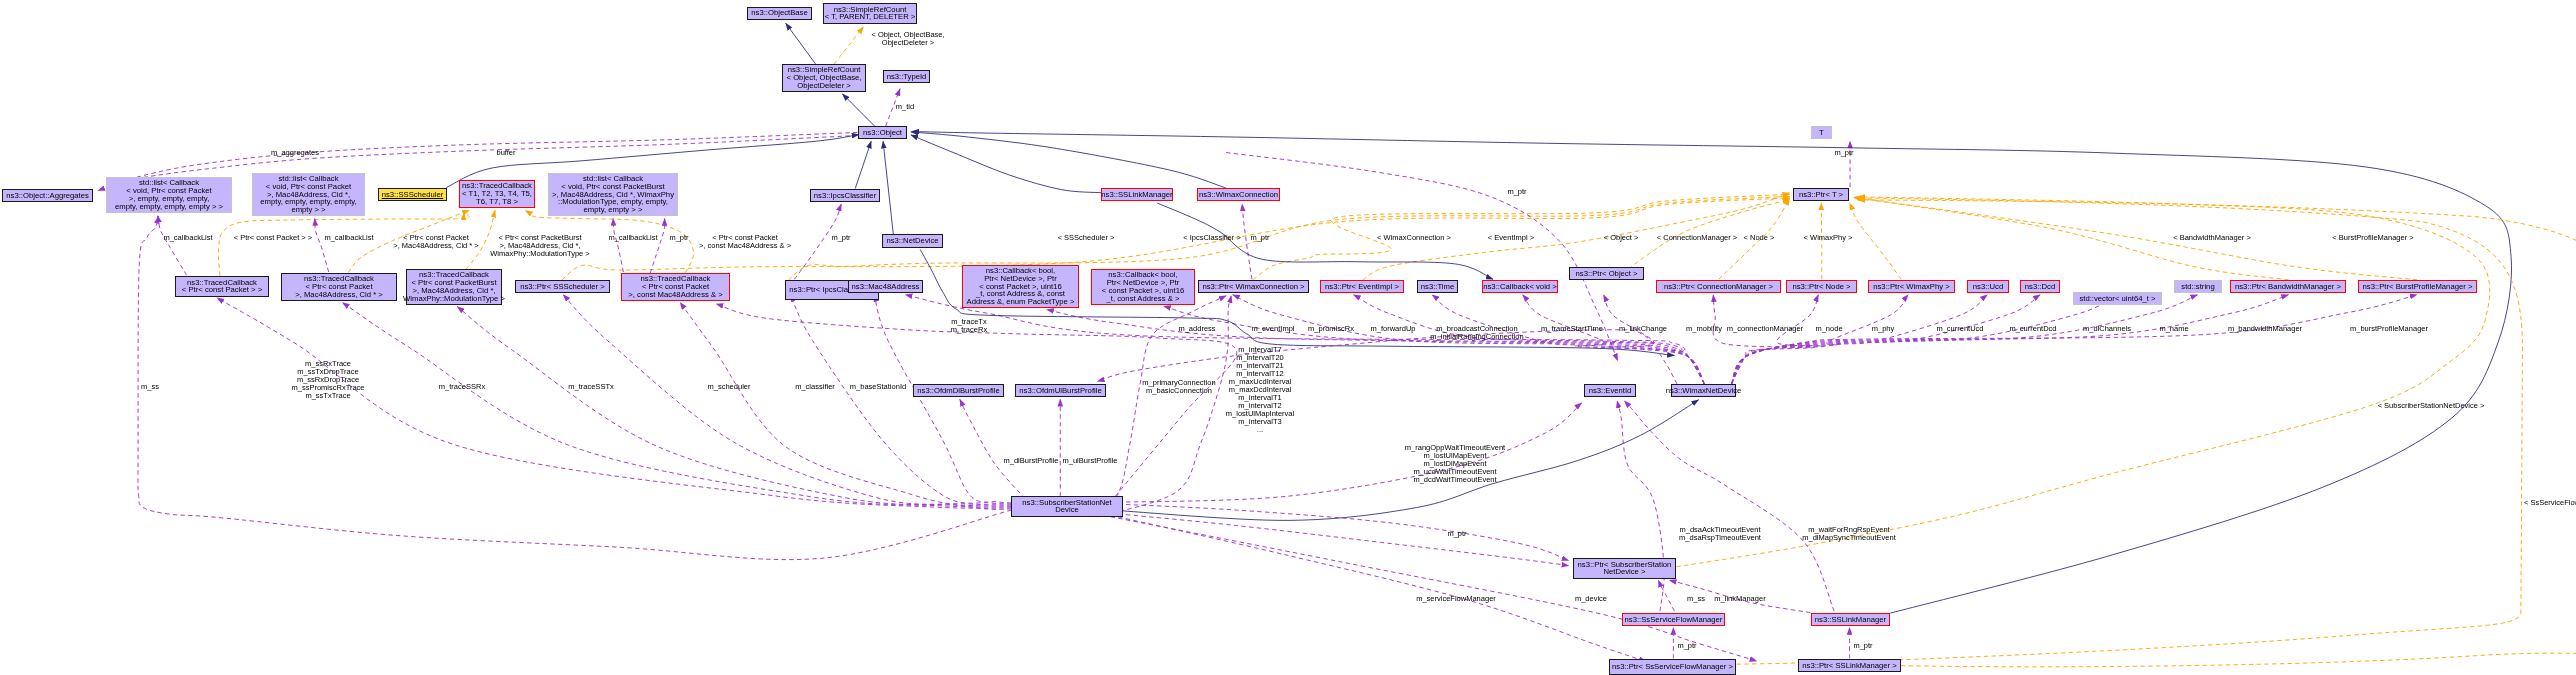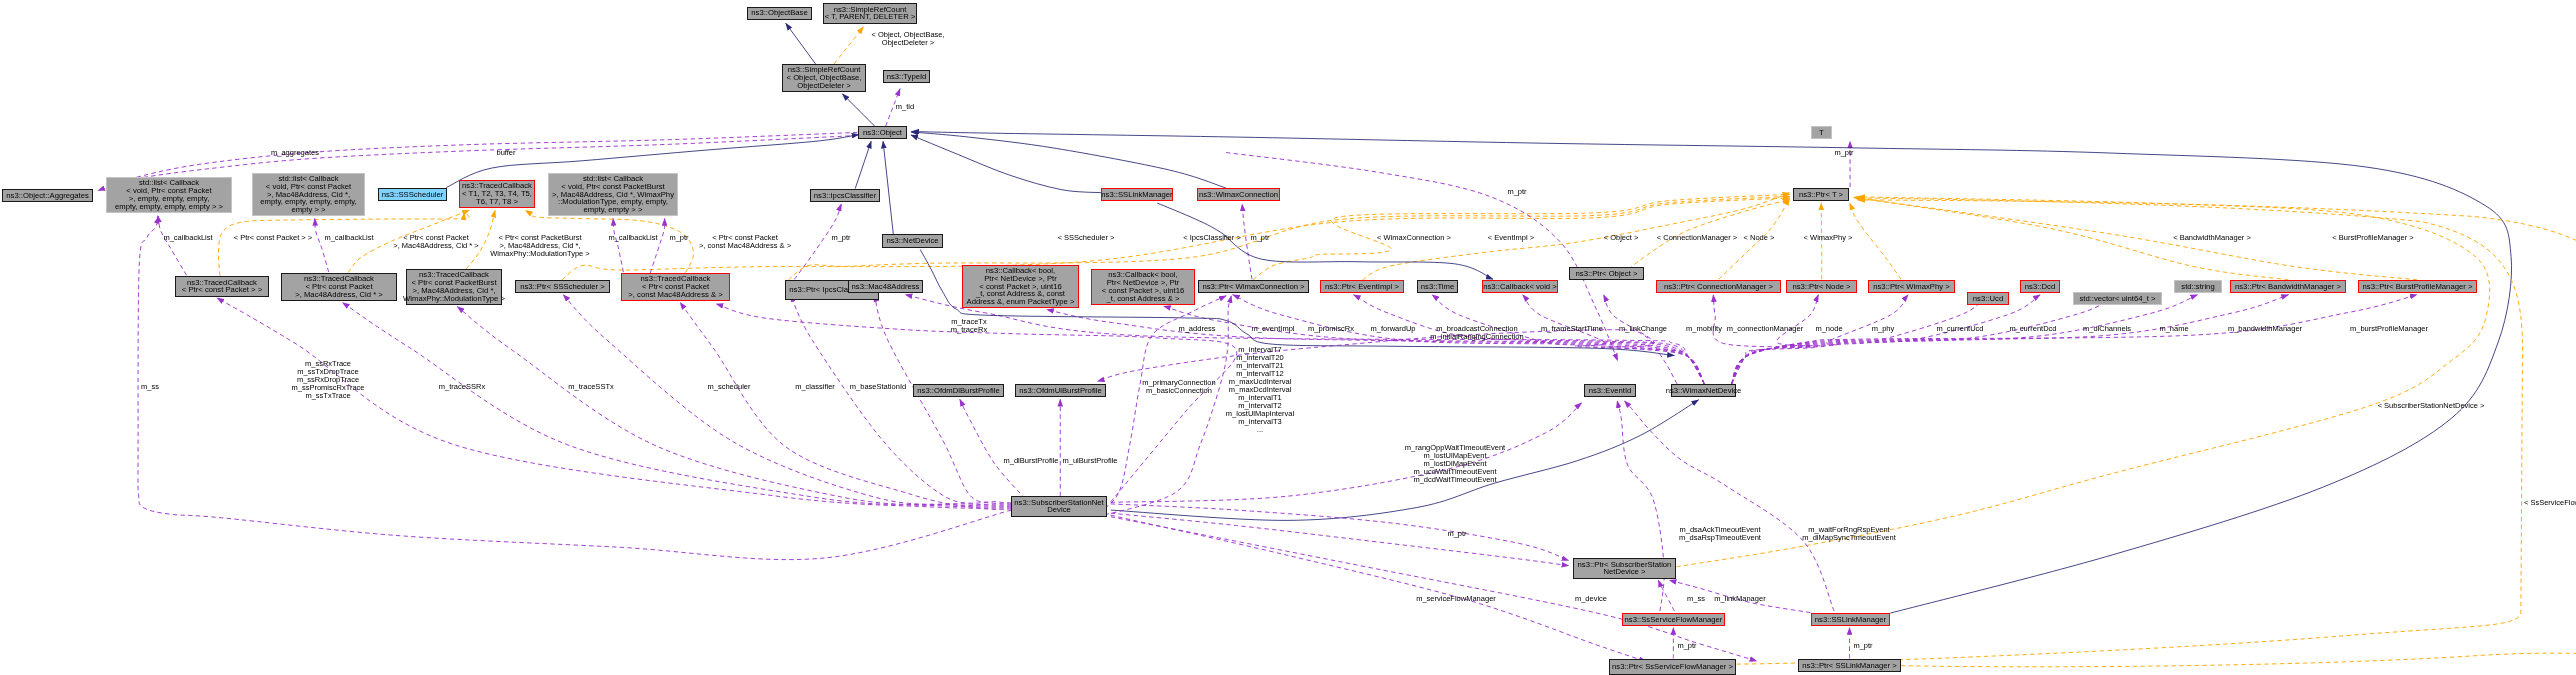--- a/index.html
+++ b/index.html
@@ -1,25 +1,25 @@
 <!DOCTYPE html>
 <html style="font-size:8.2px"><head>
 <meta charset="utf-8">
 <style>
   html,body{margin:0;padding:0;background:#ffffff;}
   #page{position:relative;width:2712px;height:676px;background:#ffffff;overflow:hidden;
         font-family:"Liberation Sans",sans-serif;}
   #edges{position:absolute;left:0;top:0;}
-  .nodebox{position:absolute;box-sizing:border-box;background:#a3a3a3;
+  .nodebox{position:absolute;box-sizing:border-box;background:#c4b5fd;
     display:flex;align-items:center;justify-content:center;
     font-size:7.7px;color:#000000;line-height:7.8px;text-align:center;white-space:pre;}
   .st-k{border:0.8px solid #1a1a1a;}
   .st-r{border:0.8px solid #ff0000;}
   .st-g{border:0.6px solid #c4c4c4;}
-  .st-gray{border:0.8px solid #1a1a1a;background:#7dd3fc;}
+  .st-gray{border:0.8px solid #1a1a1a;background:#fde047;text-decoration:underline;}
   .elbl{position:absolute;font-size:7.5px;color:#000000;line-height:8px;
     text-align:center;white-space:pre;transform:translate(-50%,0);}
   .ep{fill:none;}
   .navy{stroke:#1f1f6e;stroke-width:1.6;}
   .pur{stroke:#9a32cd;stroke-width:1.8;stroke-dasharray:8.5 6.5;}
   .org{stroke:#ffa500;stroke-width:1.8;stroke-dasharray:8.5 6.5;}
 </style>
 </head>
 <body>
 
@@ -177,31 +177,31 @@
 &lt; const Packet &gt;, uint16
 _t, const Address &amp; &gt;</span></div>
 <div class="nodebox st-k" style="left:1198px;top:280px;width:111px;height:13.4px"><span>ns3::Ptr&lt; WimaxConnection &gt;</span></div>
 <div class="nodebox st-r" style="left:1320px;top:280px;width:84px;height:13.4px"><span>ns3::Ptr&lt; EventImpl &gt;</span></div>
 <div class="nodebox st-k" style="left:1417px;top:280px;width:41px;height:13.4px"><span>ns3::Time</span></div>
 <div class="nodebox st-r" style="left:1482px;top:280px;width:76px;height:13.4px"><span>ns3::Callback&lt; void &gt;</span></div>
 <div class="nodebox st-k" style="left:1569px;top:267px;width:75px;height:13.4px"><span>ns3::Ptr&lt; Object &gt;</span></div>
 <div class="nodebox st-r" style="left:1656px;top:280px;width:125px;height:13.4px"><span>ns3::Ptr&lt; ConnectionManager &gt;</span></div>
 <div class="nodebox st-r" style="left:1786px;top:280px;width:71px;height:13.4px"><span>ns3::Ptr&lt; Node &gt;</span></div>
 <div class="nodebox st-r" style="left:1868px;top:280px;width:87px;height:13.4px"><span>ns3::Ptr&lt; WimaxPhy &gt;</span></div>
-<div class="nodebox st-r" style="left:1967px;top:292px;width:42px;height:13.4px"><span>ns3::Ucd</span></div>
+<div class="nodebox st-r" style="left:1967px;top:280px;width:42px;height:13.4px"><span>ns3::Ucd</span></div>
 <div class="nodebox st-r" style="left:2020px;top:280px;width:40px;height:13.4px"><span>ns3::Dcd</span></div>
 <div class="nodebox st-g" style="left:2073px;top:292px;width:89px;height:13.4px"><span>std::vector&lt; uint64_t &gt;</span></div>
 <div class="nodebox st-g" style="left:2174px;top:280px;width:48px;height:13.4px"><span>std::string</span></div>
 <div class="nodebox st-r" style="left:2230px;top:280px;width:116px;height:13.4px"><span>ns3::Ptr&lt; BandwidthManager &gt;</span></div>
 <div class="nodebox st-r" style="left:2358px;top:280px;width:119px;height:13.4px"><span>ns3::Ptr&lt; BurstProfileManager &gt;</span></div>
 <div class="nodebox st-k" style="left:913px;top:384px;width:91px;height:13.4px"><span>ns3::OfdmDlBurstProfile</span></div>
 <div class="nodebox st-k" style="left:1015px;top:384px;width:91px;height:13.4px"><span>ns3::OfdmUlBurstProfile</span></div>
 <div class="nodebox st-k" style="left:1584px;top:384px;width:52px;height:13.4px"><span>ns3::EventId</span></div>
 <div class="nodebox st-k" style="left:1671px;top:384px;width:65px;height:13.4px"><span>ns3::WimaxNetDevice</span></div>
-<div class="nodebox st-k" style="left:1011px;top:496px;width:96px;height:20.6px"><span>ns3::SubscriberStationNet
+<div class="nodebox st-k" style="left:1011px;top:496px;width:112px;height:20.6px"><span>ns3::SubscriberStationNet
 Device</span></div>
 <div class="nodebox st-k" style="left:1573px;top:558px;width:103px;height:20.6px"><span>ns3::Ptr&lt; SubscriberStation
 NetDevice &gt;</span></div>
 <div class="nodebox st-r" style="left:1622px;top:613px;width:103px;height:13.4px"><span>ns3::SsServiceFlowManager</span></div>
 <div class="nodebox st-r" style="left:1811px;top:613px;width:79px;height:13.4px"><span>ns3::SSLinkManager</span></div>
 <div class="nodebox st-k" style="left:1609px;top:659px;width:127px;height:16px"><span>ns3::Ptr&lt; SsServiceFlowManager &gt;</span></div>
 <div class="nodebox st-k" style="left:1798px;top:659px;width:103px;height:13.4px"><span>ns3::Ptr&lt; SSLinkManager &gt;</span></div>
 <div class="elbl" style="left:908px;top:31px">&lt; Object, ObjectBase,<br>ObjectDeleter &gt;</div>
 <div class="elbl" style="left:905px;top:103px">m_tid</div>
 <div class="elbl" style="left:295px;top:149px">m_aggregates</div>

